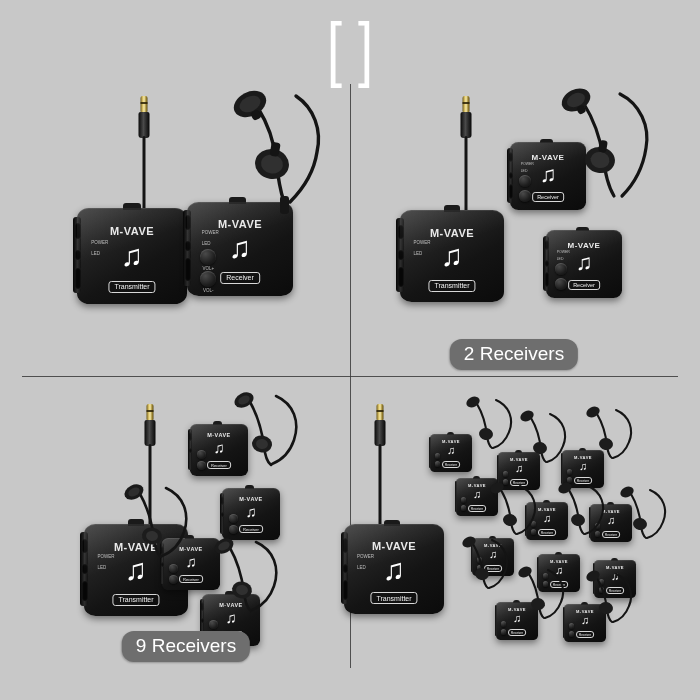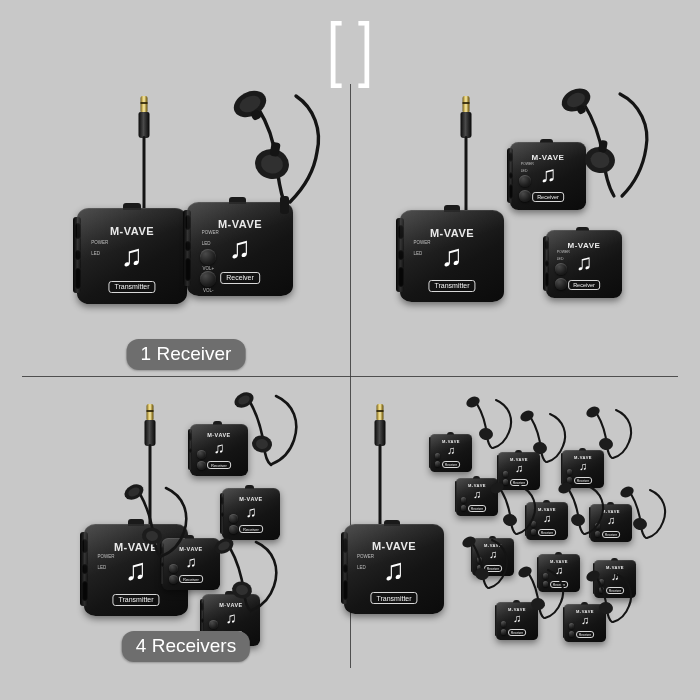--- a/index.html
+++ b/index.html
@@ -230,21 +230,20 @@
               <rect x="-4" y="8" width="9" height="9" rx="3" fill="#141414"></rect>
             </g>
             <g transform="translate(54,74) rotate(10)">
               <ellipse cx="0" cy="0" rx="17" ry="15" fill="#1c1c1c"></ellipse>
               <ellipse cx="0" cy="0" rx="11" ry="9.5" fill="#303030"></ellipse>
               <rect x="-4" y="-22" width="9" height="14" rx="3" fill="#141414"></rect>
             </g>
           </svg>
         </div>
 
-        <div class="caption">1 Receiver</div>
       </div>
     </div>
 
     <div class="quad q2">
       <div class="scene">
 
         <div class="plugwrap" style="left:116px;top:12px;">
           <div class="plug-tip"></div>
           <div class="plug-body"></div>
           <div class="plug-cable" style="height:90px;"></div>
@@ -306,20 +305,21 @@
               <rect x="-3.5" y="7" width="8" height="8" rx="3" fill="#141414"></rect>
             </g>
             <g transform="translate(54,72) rotate(10)">
               <ellipse cx="0" cy="0" rx="15" ry="13" fill="#1c1c1c"></ellipse>
               <ellipse cx="0" cy="0" rx="9.5" ry="8" fill="#303030"></ellipse>
               <rect x="-3.5" y="-20" width="8" height="12" rx="3" fill="#141414"></rect>
             </g>
           </svg>
         </div>
 
+        <div class="caption">2 Receivers</div>
       </div>
     </div>
 
     <div class="quad q3">
       <div class="scene">
 
         <div class="plugwrap" style="left:128px;top:28px;">
           <div class="plug-tip"></div>
           <div class="plug-body"></div>
           <div class="plug-cable" style="height:96px;"></div>
@@ -429,21 +429,21 @@
               <ellipse cx="0" cy="0" rx="10" ry="7" fill="#1a1a1a"></ellipse>
               <ellipse cx="0" cy="0" rx="6" ry="4" fill="#2e2e2e"></ellipse>
             </g>
             <g transform="translate(34,52) rotate(10)">
               <ellipse cx="0" cy="0" rx="10" ry="8.5" fill="#1c1c1c"></ellipse>
               <ellipse cx="0" cy="0" rx="6" ry="5" fill="#303030"></ellipse>
             </g>
           </svg>
         </div>
 
-        <div class="caption">4 Receivers</div>
+        <div class="caption">9 Receivers</div>
       </div>
     </div>
 
     <div class="quad q4">
       <div class="scene">
 
         <div class="plugwrap" style="left:30px;top:28px;">
           <div class="plug-tip"></div>
           <div class="plug-body"></div>
           <div class="plug-cable" style="height:96px;"></div>

